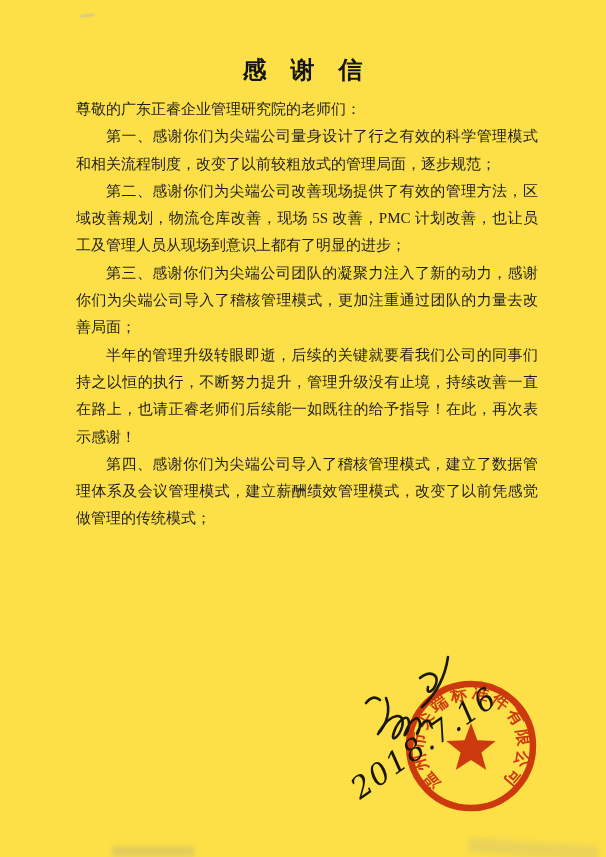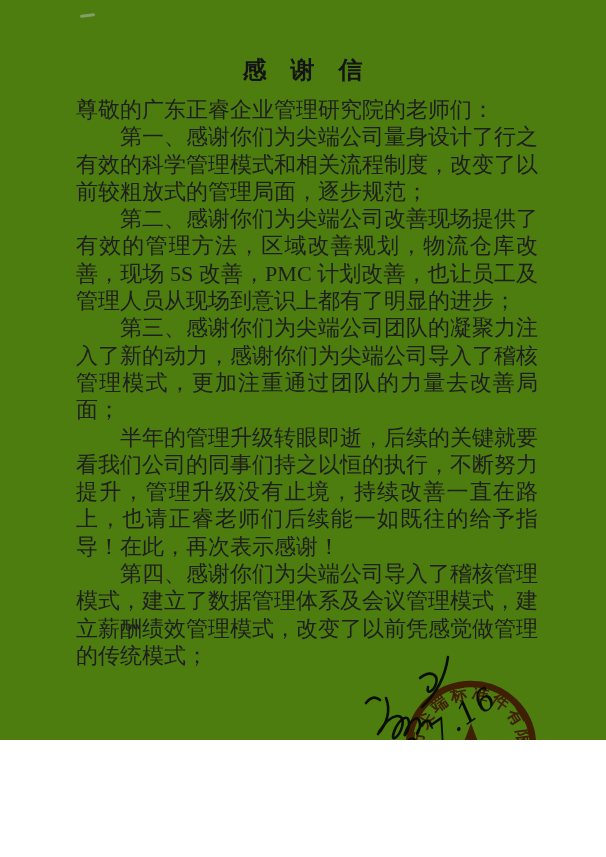--- a/index.html
+++ b/index.html
@@ -1,20 +1,20 @@
 <!DOCTYPE html>
 <html><head>
 <meta charset="utf-8">
 <style>
   html, body { margin: 0; padding: 0; }
   .page {
     position: relative;
     width: 606px;
-    height: 740px;
-    background: #4d7c0f;
+    height: 857px;
+    background: #fde047;
     font-family: "Liberation Serif", "DejaVu Serif", serif;
     color: #1e1e1e;
     overflow: hidden;
   }
   .content {
     position: absolute;
     left: 76px;
     top: 54px;
     width: 462px;
   }
@@ -22,21 +22,21 @@
     font-size: 24px;
     font-weight: 700;
     text-align: center;
     letter-spacing: 9px;
     margin: 0 0 10px 0;
     line-height: 32px;
     color: #141414;
   }
   .content p {
     margin: 0;
-    font-size: 22px;
+    font-size: 15px;
     line-height: 27.3px;
     text-align: justify;
   }
   .salutation { text-indent: 0; }
   .indent { text-indent: 2em; }
   .sig-block {
     position: absolute;
     left: 357px;
     top: 669px;
     font-size: 17px;

